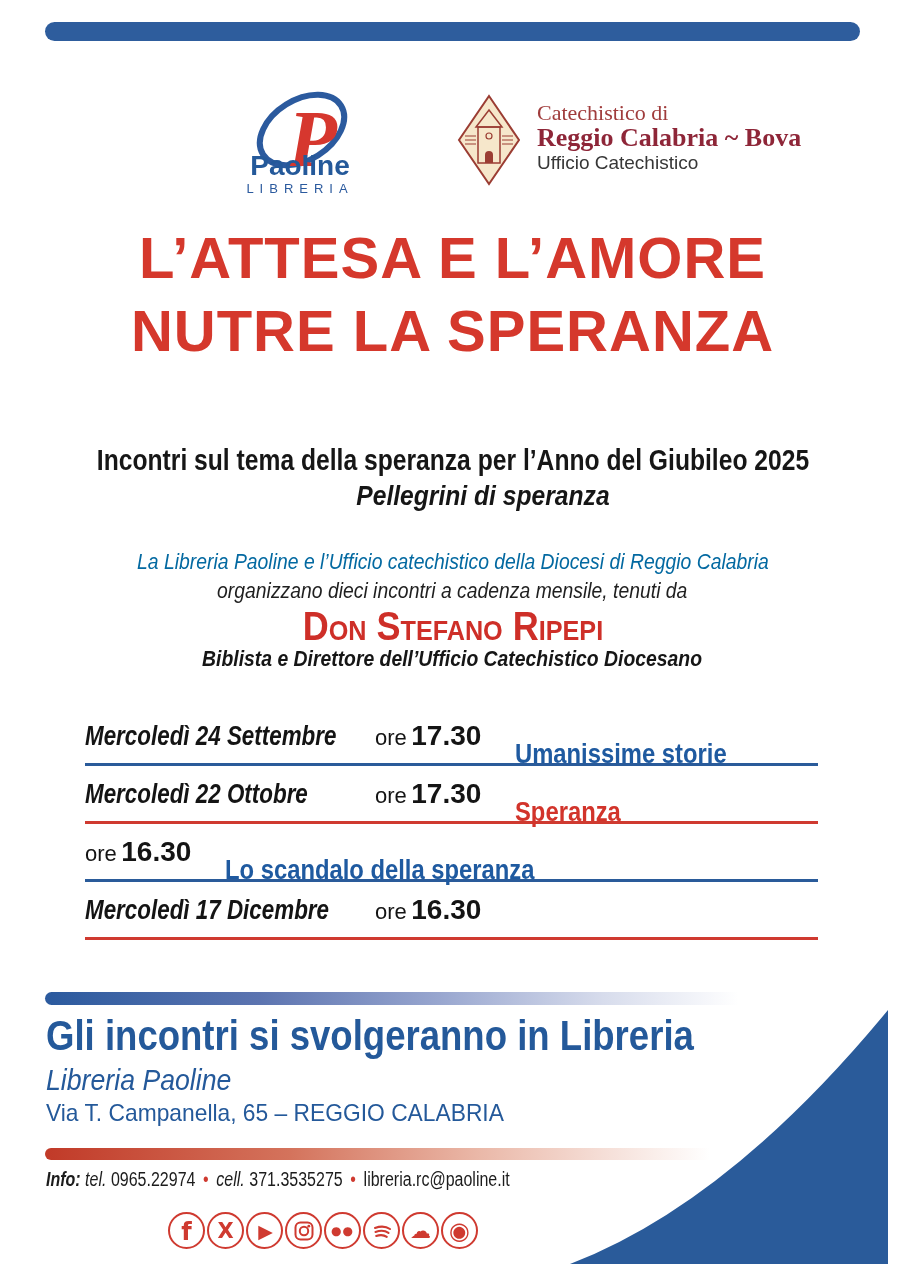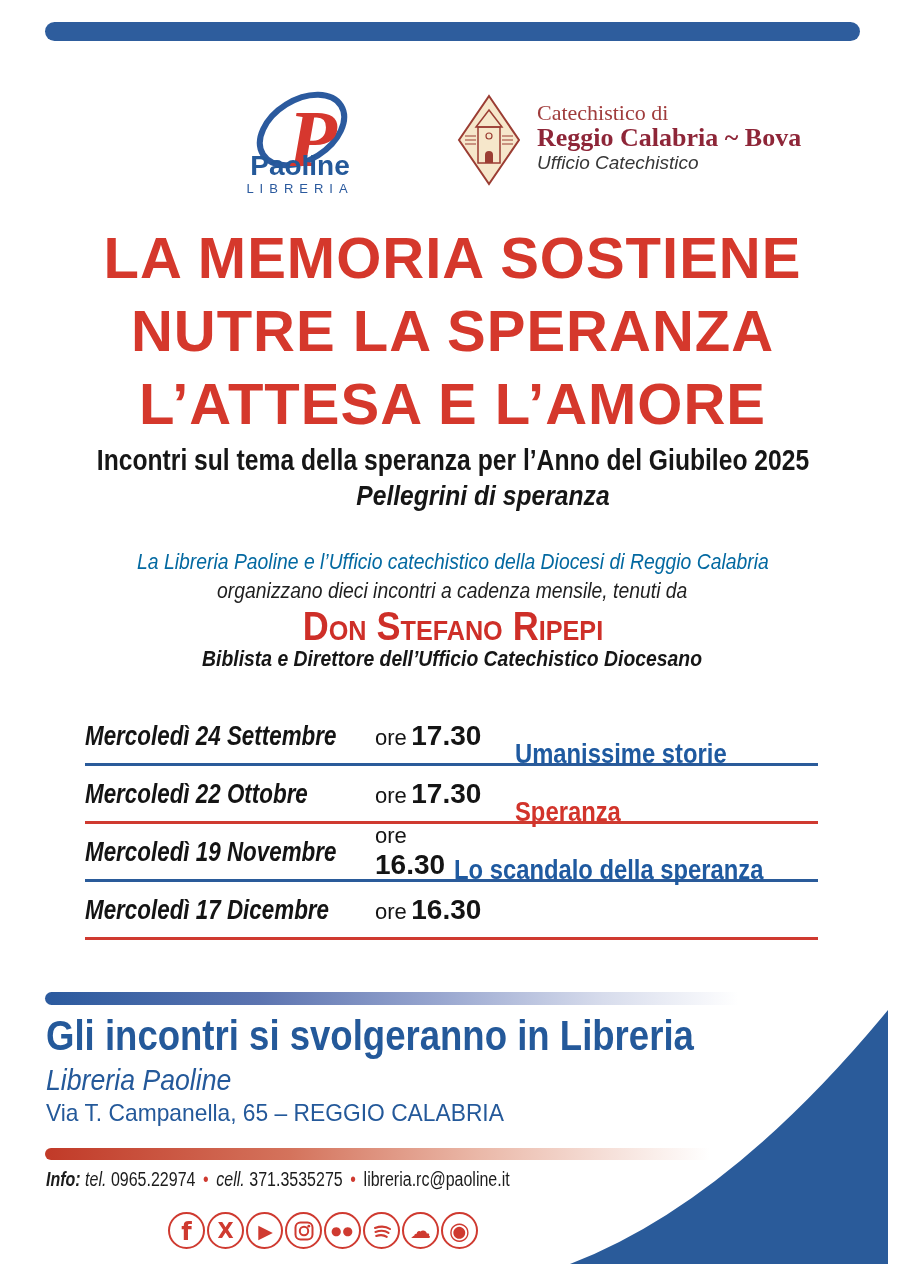--- a/index.html
+++ b/index.html
@@ -17,21 +17,21 @@
   .paoline-wrap{left:238px;top:74px;width:124px;height:126px;}
   .paoline-name{left:238px;top:150px;width:124px;text-align:center;color:#24599a;
                 font-weight:bold;font-size:28px;}
   .paoline-sub{left:238px;top:181px;width:124px;text-align:center;color:#2b5a9e;
                font-size:13px;letter-spacing:6px;}
   .diocese-diamond{left:457px;top:94px;width:64px;height:92px;}
   .dio-1{left:537px;top:100px;font-family:"Liberation Serif","DejaVu Serif",serif;
          font-size:22px;color:#a03c3c;}
   .dio-2{left:537px;top:123px;font-family:"Liberation Serif","DejaVu Serif",serif;
          font-size:26px;font-weight:bold;color:#8e2638;}
-  .dio-3{left:537px;top:152px;font-size:19px;color:#373737;font-style:italic;}
+  .dio-3{left:537px;top:152px;font-size:19px;color:#373737;}
 
   
   .main-title{top:221px;color:#d5382c;font-size:58px;font-weight:bold;line-height:73px;letter-spacing:1px;}
   .subtitle{top:444px;font-size:29px;font-weight:bold;color:#161616;}
   .subtitle .cond-c{transform:scaleX(0.85);}
   .theme{top:480px;font-size:28px;font-weight:bold;font-style:italic;color:#161616;padding-left:30px;}
   .intro1{top:549px;font-size:22px;font-style:italic;color:#0369a1;}
   .intro2{top:578px;font-size:22px;font-style:italic;color:#1f1f1f;}
   .speaker-name{top:604px;font-size:40px;font-weight:bold;color:#ce2f28;font-variant:small-caps;}
   .speaker-name .cond-c{transform:scaleX(0.9);}
@@ -102,23 +102,22 @@
   <rect x="21" y="33" width="22" height="36" fill="none" stroke="#9b3d33" stroke-width="1.5"></rect>
   <circle cx="32" cy="42" r="3" fill="none" stroke="#9b3d33" stroke-width="1.2"></circle>
   <path d="M28 69 v-8 a4 4 0 0 1 8 0 v8 z" fill="#9b3d33"></path>
   <path d="M8 42 h11 M8 46 h11 M8 50 h11 M45 42 h11 M45 46 h11 M45 50 h11" stroke="#9b3d33" stroke-width="1"></path>
 </svg>
 <div class="abs dio-1">Catechistico di</div>
 <div class="abs dio-2">Reggio Calabria ~ Bova</div>
 <div class="abs dio-3">Ufficio Catechistico</div>
 
 <div class="center-line main-title">
-  <div>LA MEMORIA SOSTIENE</div>
+  <div>L’ATTESA E L’AMORE</div>
   <div>NUTRE LA SPERANZA</div>
-  <div>L’ATTESA E L’AMORE</div>
 </div>
 
 <div class="center-line subtitle">
   <span class="cond-c">Incontri sul tema della speranza per l’Anno del Giubileo 2025</span>
 </div>
 <div class="center-line theme">
   <span class="cond-c">Pellegrini di speranza</span>
 </div>
 
 <div class="center-line intro1">
@@ -140,21 +139,20 @@
       <div class="s-date"><span class="cond">Mercoledì 24 Settembre</span></div>
       <div class="s-timecell"><span class="s-ore">ore</span> <span class="s-time">17.30</span></div>
       <div class="s-topic topic-blue"><span class="cond">Umanissime storie</span></div>
     </div>
     <div class="sched-row row-red">
       <div class="s-date"><span class="cond">Mercoledì 22 Ottobre</span></div>
       <div class="s-timecell"><span class="s-ore">ore</span> <span class="s-time">17.30</span></div>
       <div class="s-topic topic-red"><span class="cond">Speranza</span></div>
     </div>
     <div class="sched-row row-blue">
-      <div class="s-date"><span class="cond">Mercoledì 19 Novembre</span></div>
       <div class="s-timecell"><span class="s-ore">ore</span> <span class="s-time">16.30</span></div>
       <div class="s-topic topic-blue"><span class="cond">Lo scandalo della speranza</span></div>
     </div>
     <div class="sched-row row-red">
       <div class="s-date"><span class="cond">Mercoledì 17 Dicembre</span></div>
       <div class="s-timecell"><span class="s-ore">ore</span> <span class="s-time">16.30</span></div>
     </div>
   </div>
 
 <div class="abs blue-grad"></div>

